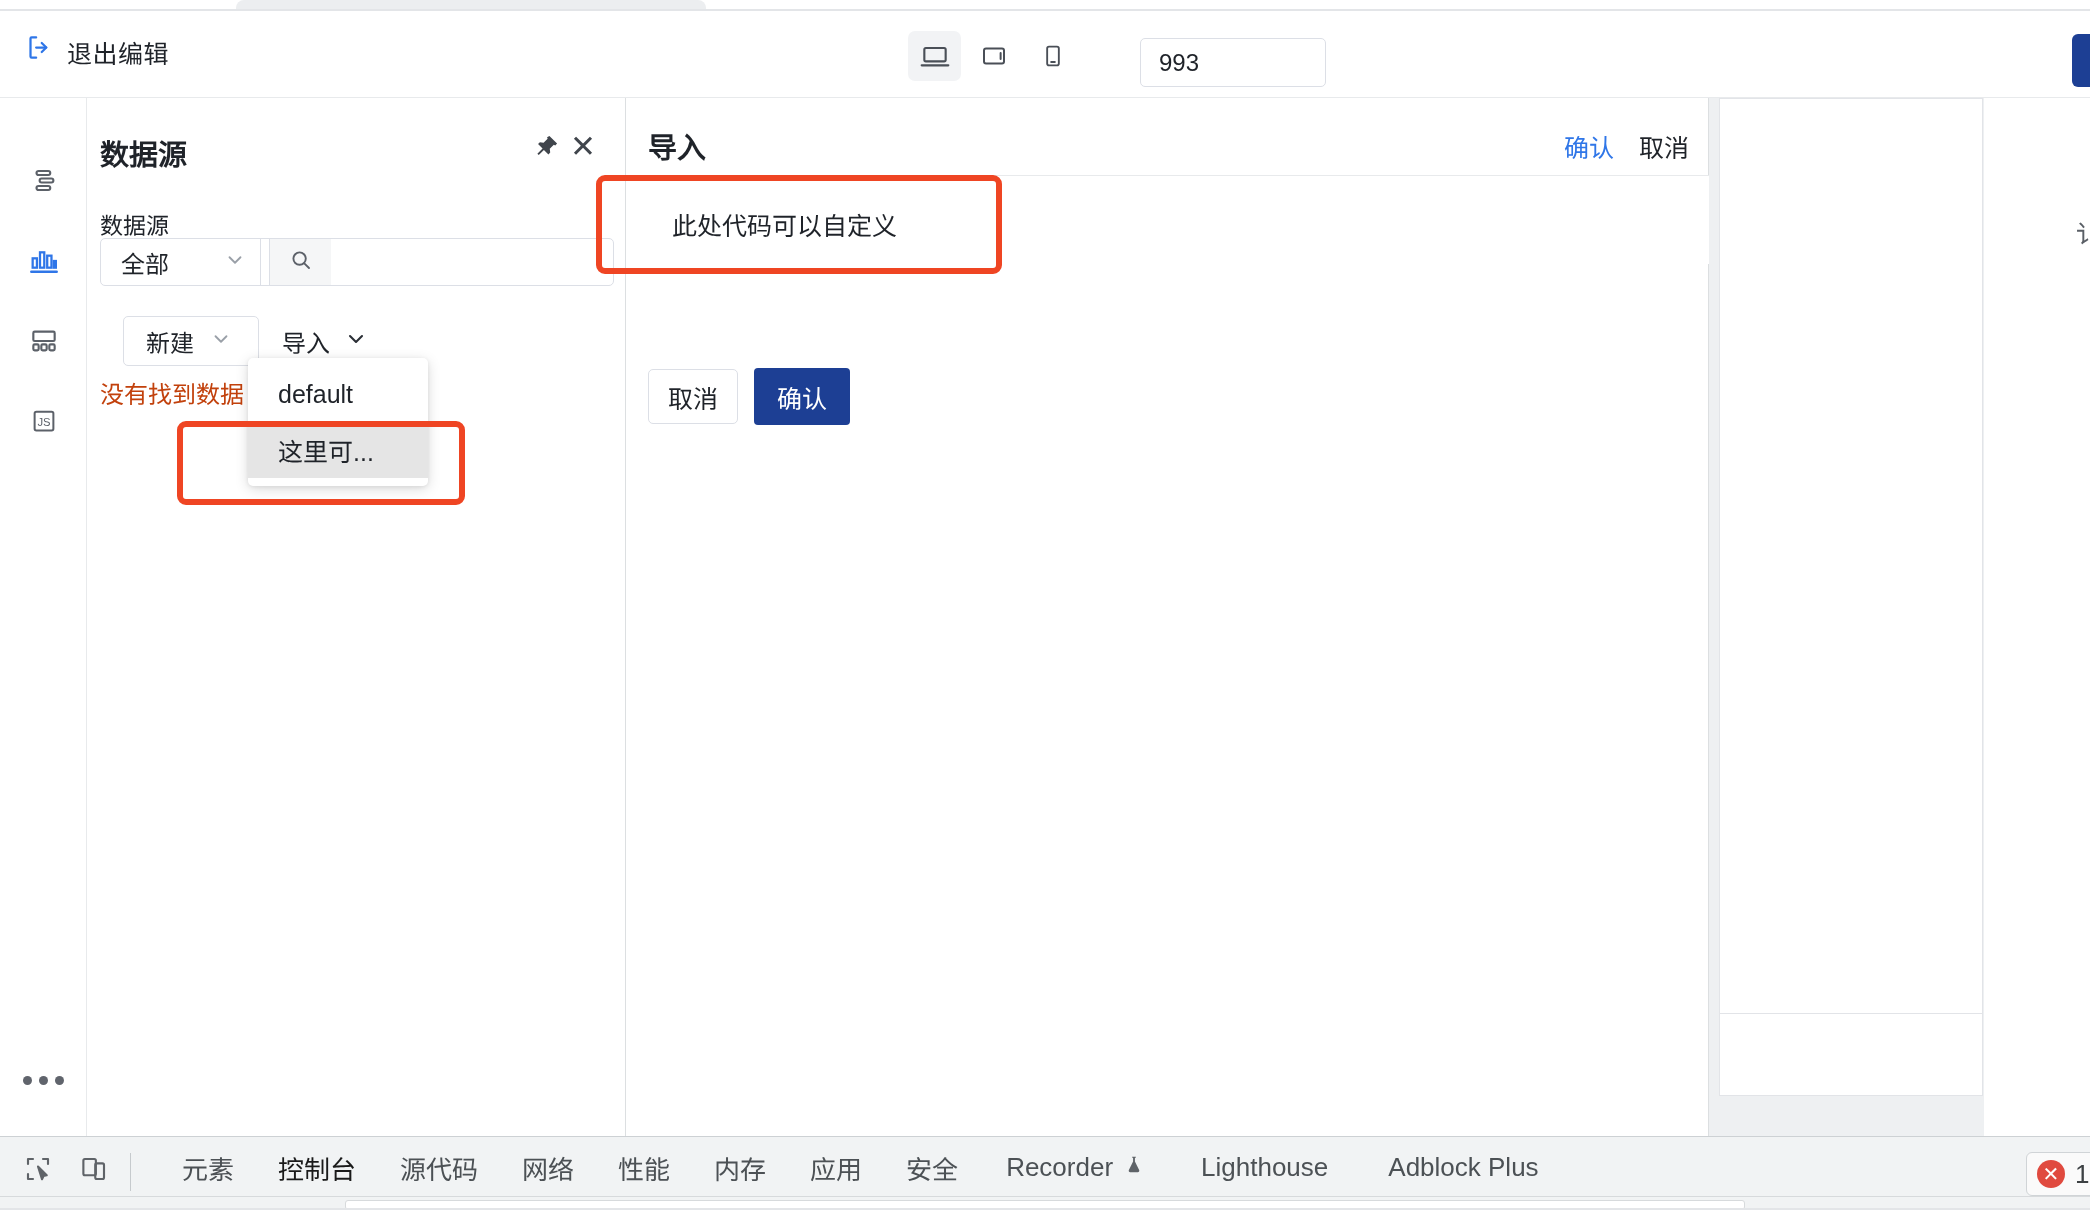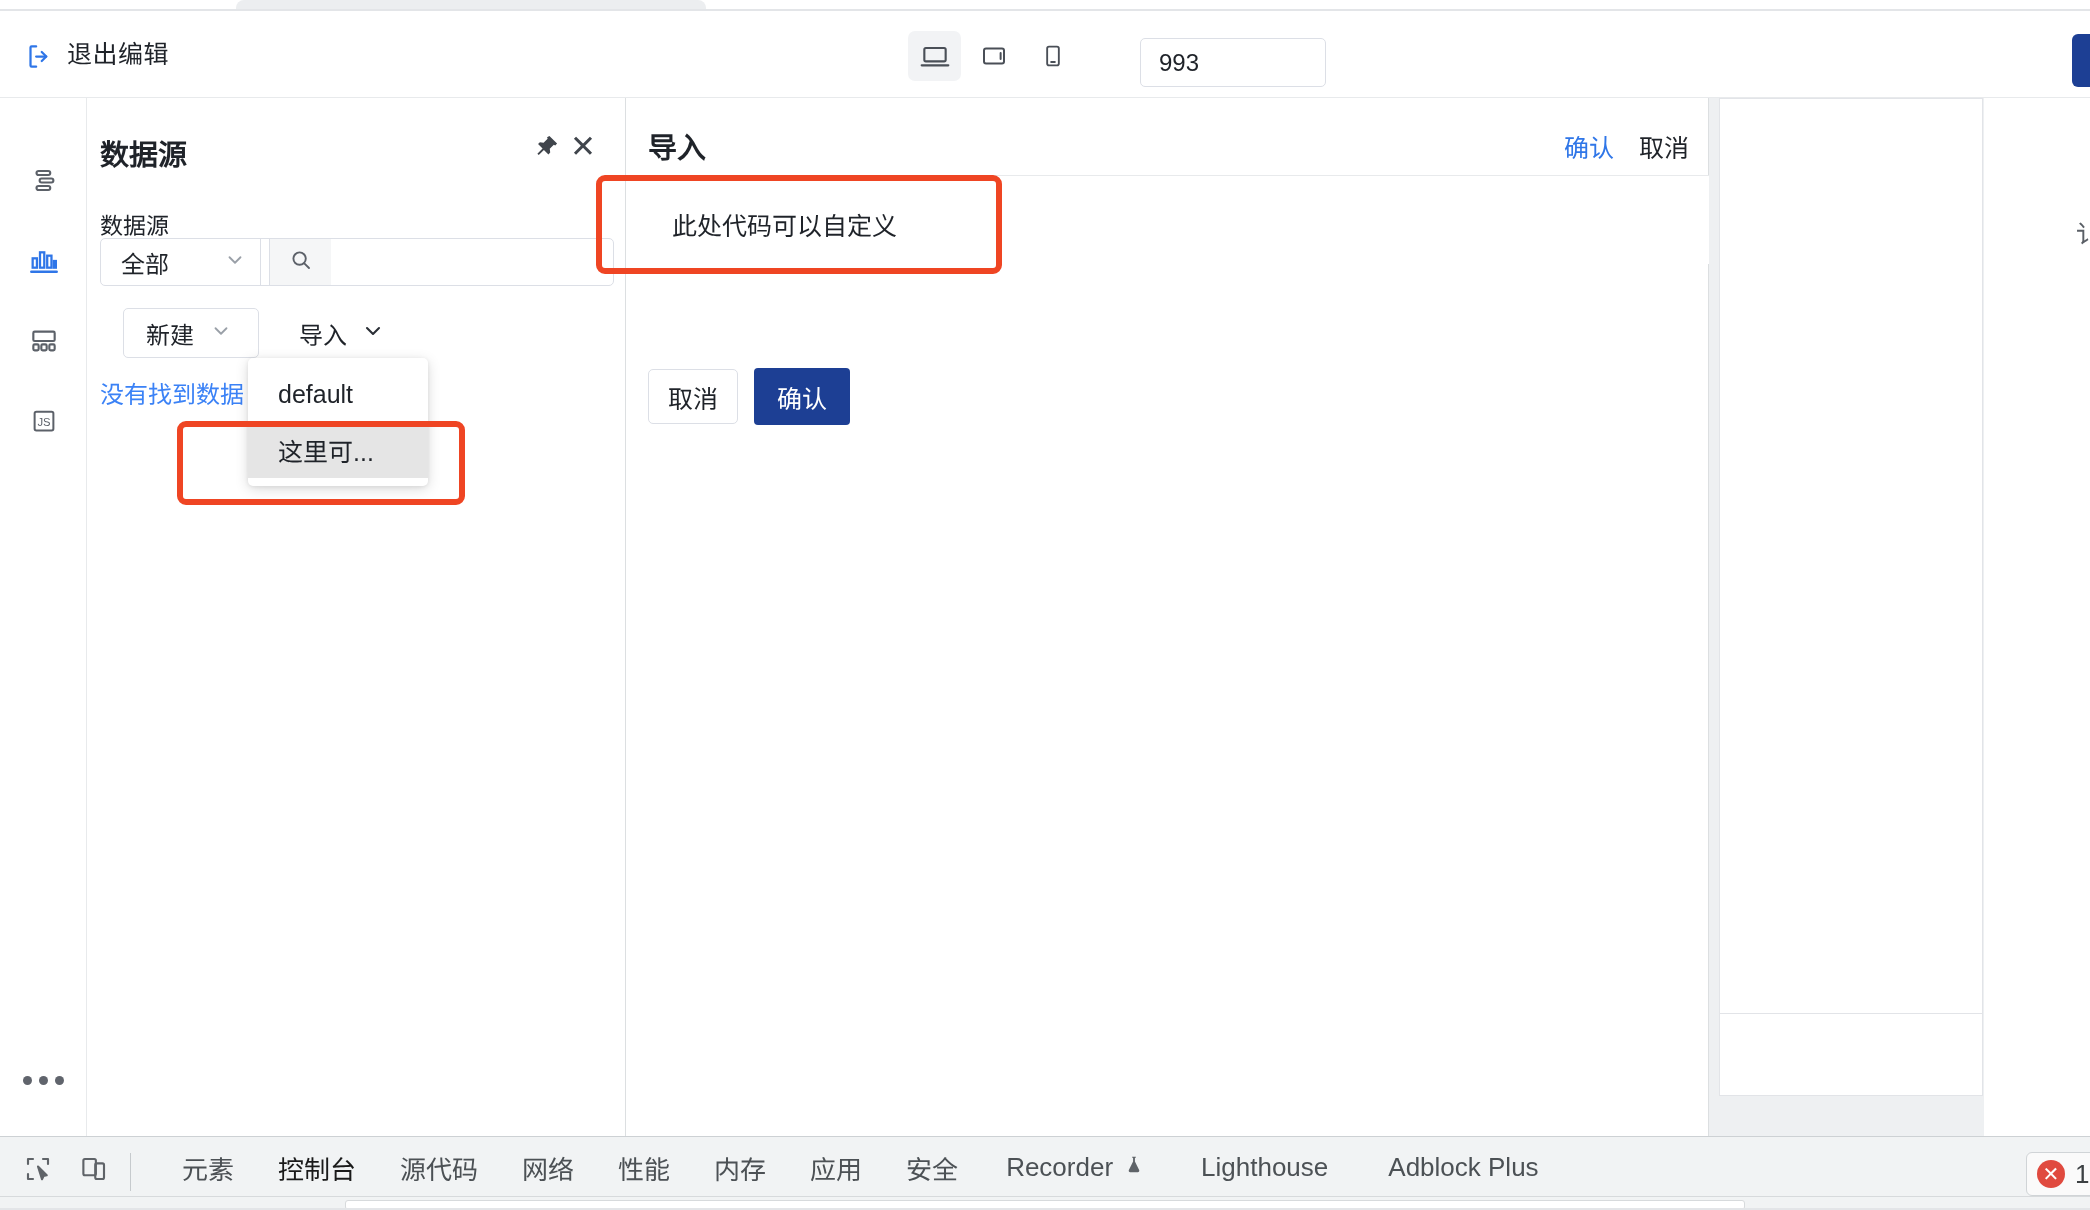--- a/index.html
+++ b/index.html
@@ -29,21 +29,21 @@
   }
 
   
   .toolbar {
     position: absolute; left: 0; top: 11px; width: 2090px; height: 87px;
     background: #ffffff;
     border-bottom: 1px solid #e8eaec;
   }
   .exit-edit {
     position: absolute; left: 26px; top: 23px;
-    display: flex; align-items: flex-end; gap: 14px;
+    display: flex; align-items: flex-start; gap: 14px;
     cursor: pointer; user-select: none;
   }
   .exit-edit .ic { width: 27px; height: 27px; display:block; }
   .exit-edit .lbl {
     font-size: 25px; color: #1f2329; letter-spacing: .5px;
   }
 
   .device-group {
     position: absolute; left: 908px; top: 20px;
     display: flex; align-items: center; gap: 6px;
@@ -154,38 +154,38 @@
     padding-left: 20px; font-size: 24px; color: #1f2329;
     font-family: "Liberation Sans", sans-serif;
   }
   .ds-input::placeholder { color: #b6bac0; }
   .ds-search {
     width: 62px; background: #f5f6f7; border-left: 1px solid #dcdfe6;
     display: flex; align-items: center; justify-content: center; cursor: pointer;
   }
 
   .ds-actions {
-    position: absolute; left: 100px; top: 308px;
-    display: flex; align-items: center; gap: 36px; padding-left: 23px;
+    position: absolute; left: 100px; top: 316px;
+    display: flex; align-items: center; gap: 19px; padding-left: 23px;
   }
   .btn-new {
     height: 50px; min-width: 136px; padding: 0 16px 0 22px;
     border: 1px solid #dcdfe6; border-radius: 5px; background: #fff;
     display: flex; align-items: center; gap: 16px; cursor: pointer;
   }
   .btn-new .t { font-size: 24px; color: #1f2329; }
   .btn-import {
     height: 50px; display: flex; align-items: center; gap: 14px;
     cursor: pointer; padding: 0 4px;
   }
   .btn-import .t { font-size: 24px; color: #1f2329; }
 
   .ds-empty {
     position: absolute; left: 100px; top: 375px;
-    font-size: 24px; color: #3b82f6;
+    font-size: 24px; color: #c2410c;
   }
 
   
   .import-menu {
     position: absolute; left: 248px; top: 358px;
     width: 180px; padding: 8px 0;
     background: #ffffff; border-radius: 5px;
     box-shadow: 0 3px 14px rgba(0,0,0,.14), 0 1px 4px rgba(0,0,0,.08);
     z-index: 40;
   }

